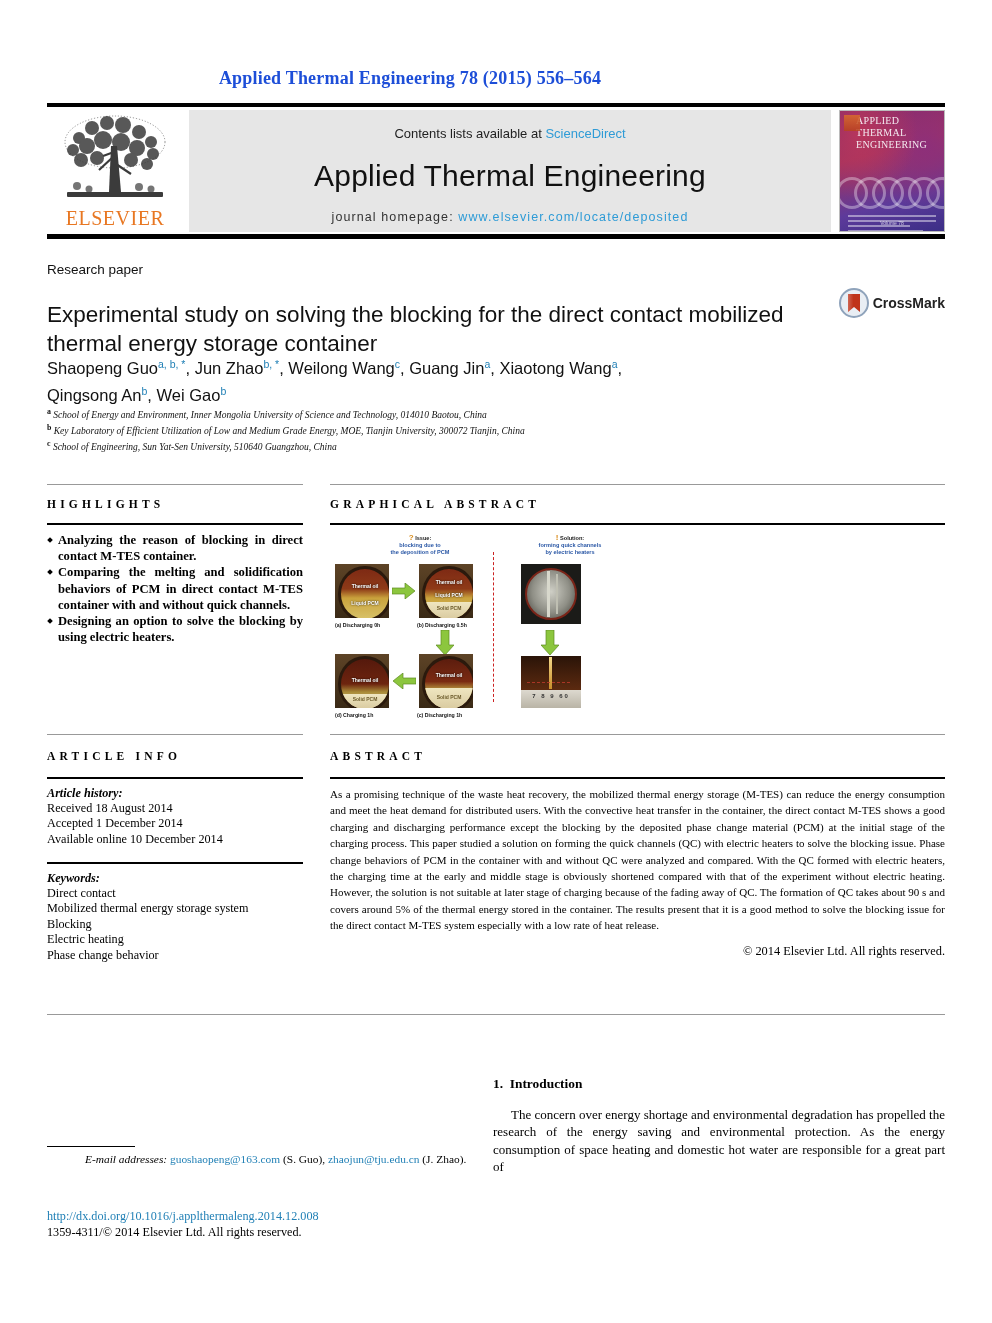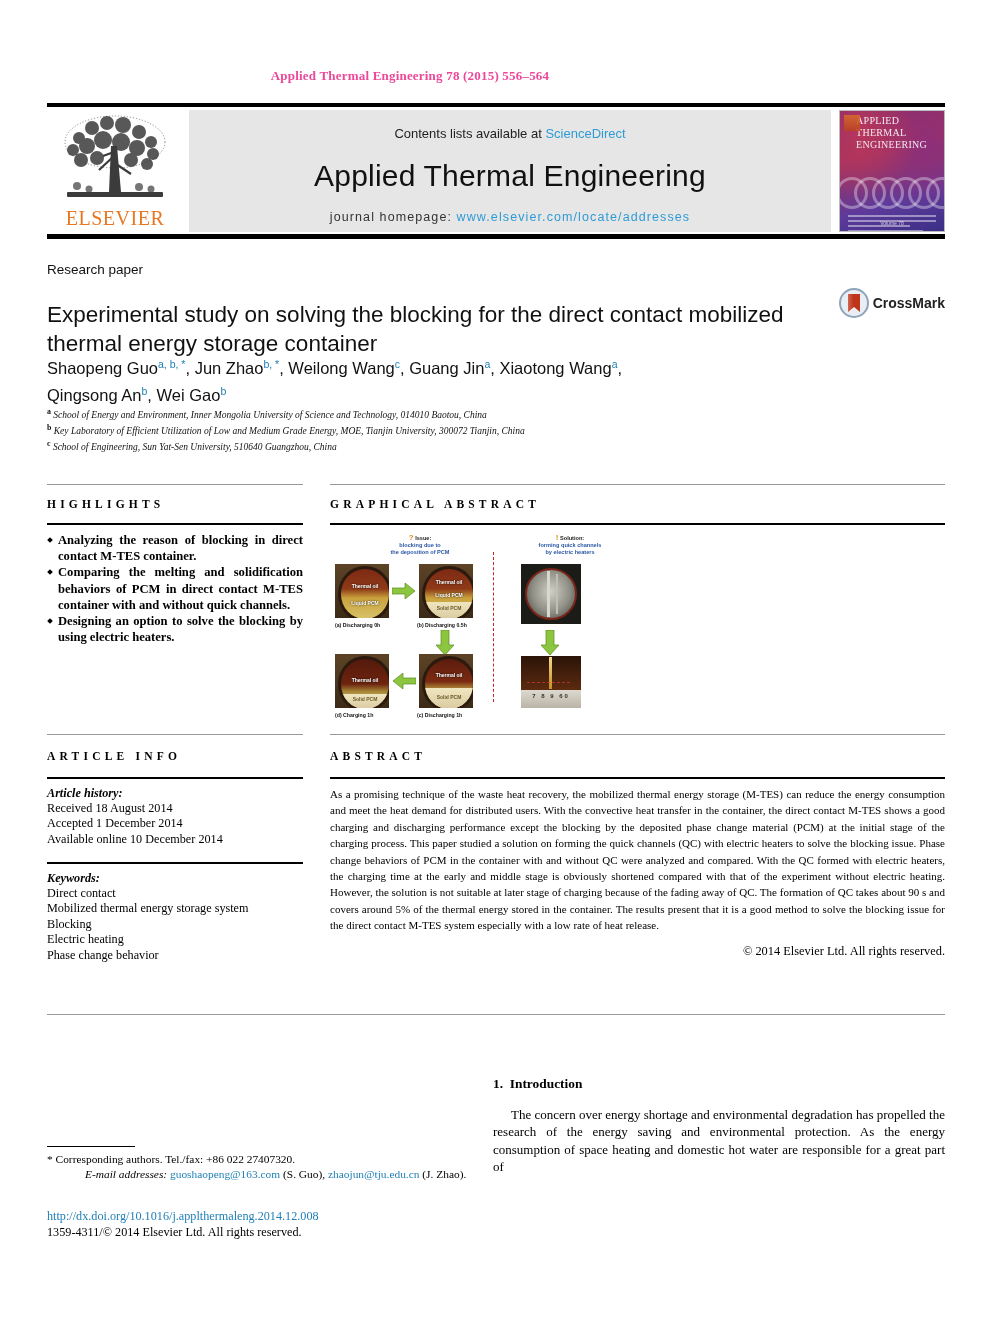--- a/index.html
+++ b/index.html
@@ -24,22 +24,22 @@
 
   
   .running-head {
     position: absolute;
     top: 68px;
     left: 0;
     width: 820px;
     text-align: center;
     font-family: "Liberation Serif", serif;
     font-weight: bold;
-    font-size: 13px;
-    color: #ec4899;
+    font-size: 18px;
+    color: #1d4ed8;
     letter-spacing: .2px;
   }
 
   
   .masthead {
     position: absolute;
     left: 47px;
     top: 103px;
     width: 898px;
   }
@@ -472,21 +472,21 @@
       </div>
 
       <div class="journal-band">
         <div class="contents-line">
           <span>Contents lists available at</span>
           <span class="sd">ScienceDirect</span>
         </div>
         <div class="journal-title">Applied Thermal Engineering</div>
         <div class="homepage-line">
           <span>journal homepage:</span>
-          <span class="url">www.elsevier.com/locate/addresses</span>
+          <span class="url">www.elsevier.com/locate/deposited</span>
         </div>
       </div>
 
       <div class="cover-thumb">
         <div class="cover-inner">
           <div class="cover-elsevier-mark"></div>
           <div class="cover-title">
             <div>APPLIED</div>
             <div>THERMAL</div>
             <div>ENGINEERING</div>
@@ -703,24 +703,20 @@
   <div style="position:absolute; left:493px; top:1076px; width:452px;">
     <div class="intro-heading">
       <span>1.</span>
       &nbsp;<span>Introduction</span>
     </div>
     <div class="intro-body" style="margin-top:14px;">The concern over energy shortage and environmental degradation has propelled the research of the energy saving and environmental protection. As the energy consumption of space heating and domestic hot water are responsible for a great part of</div>
   </div>
 
   <div class="footnote-rule"></div>
   <div class="footnote">
-    <div>
-      <span>*</span>
-      <span>Corresponding authors. Tel./fax: +86 022 27407320.</span>
-    </div>
     <div style="padding-left:12px;">
       <span class="ital">E-mail addresses:</span>
       <span class="lnk">guoshaopeng@163.com</span>
       <span>(S. Guo),</span>
       <span class="lnk">zhaojun@tju.edu.cn</span>
       <span>(J. Zhao).</span>
     </div>
   </div>
 
   <div class="doi-block">

